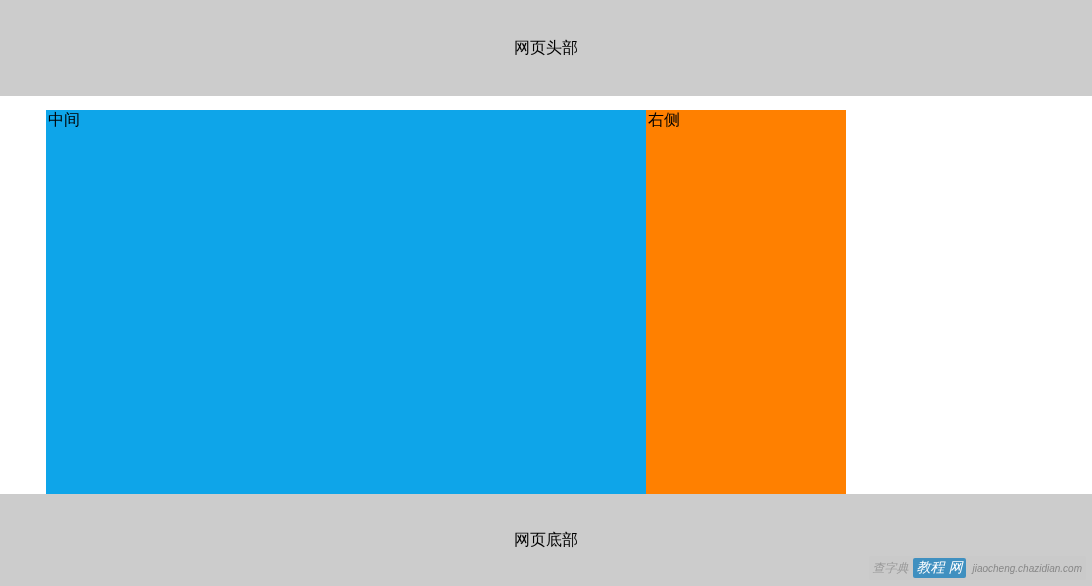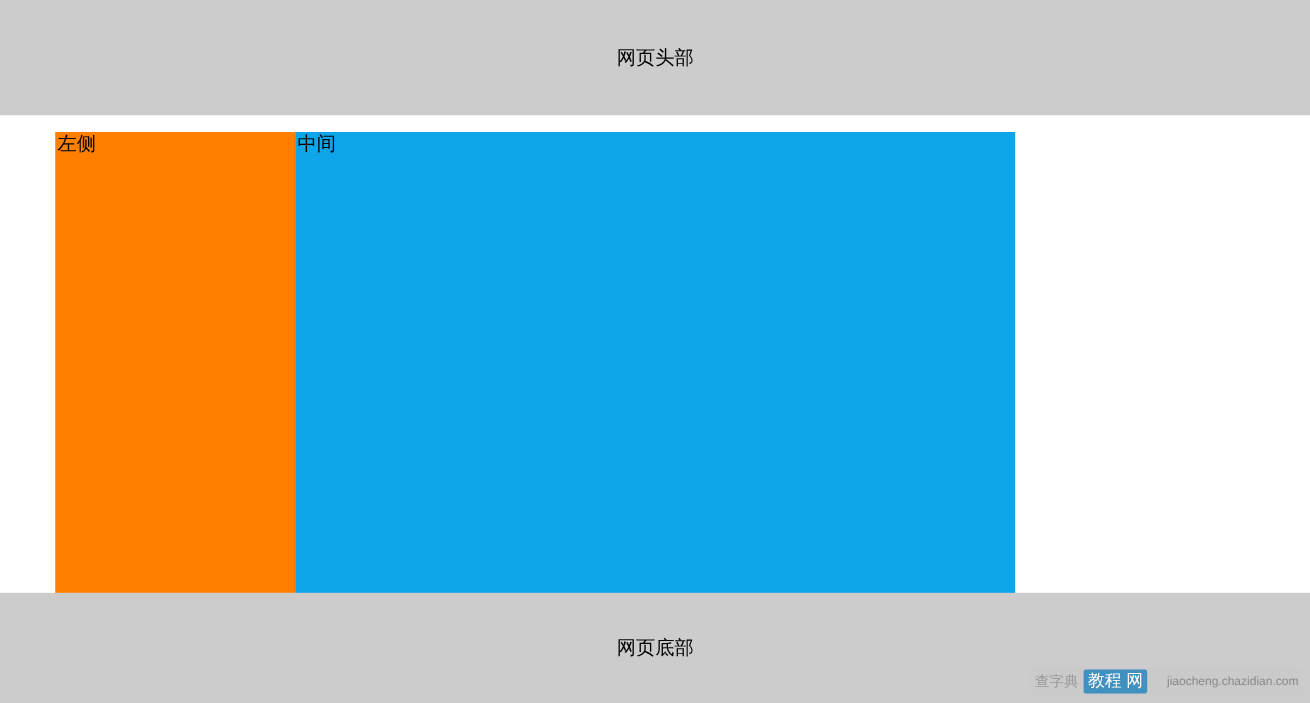--- a/index.html
+++ b/index.html
@@ -65,47 +65,48 @@
       bottom: 6px;
       right: 6px;
       font-size: 12px;
       color: #999999;
       background: rgba(200,200,200,0.4);
       padding: 2px 4px;
       border-radius: 2px;
       display: flex;
       align-items: center;
       gap: 4px;
+      font-style: italic;
     }
     .watermark .badge {
       background: #4090c0;
       color: #fff;
       padding: 1px 4px;
       border-radius: 2px;
       font-size: 14px;
     }
     .watermark .url {
       font-size: 10px;
       color: #888;
-      margin-left: 12px;
+      margin-left: 2px;
     }
   </style>
 </head>
 <body>
 
 <div class="header">
   <span>网页头部</span>
 </div>
 
 <div class="main-container">
-  <div class="left-col">
-    <span>左侧</span>
-  </div>
   <div class="middle-col">
     <span>中间</span>
+  </div>
+  <div class="right-col">
+    <span>右侧</span>
   </div>
 </div>
 
 <div class="footer">
   <span>网页底部</span>
 </div>
 
 <div class="watermark">
   <span>查字典</span>
   <span class="badge">教程 网</span>

